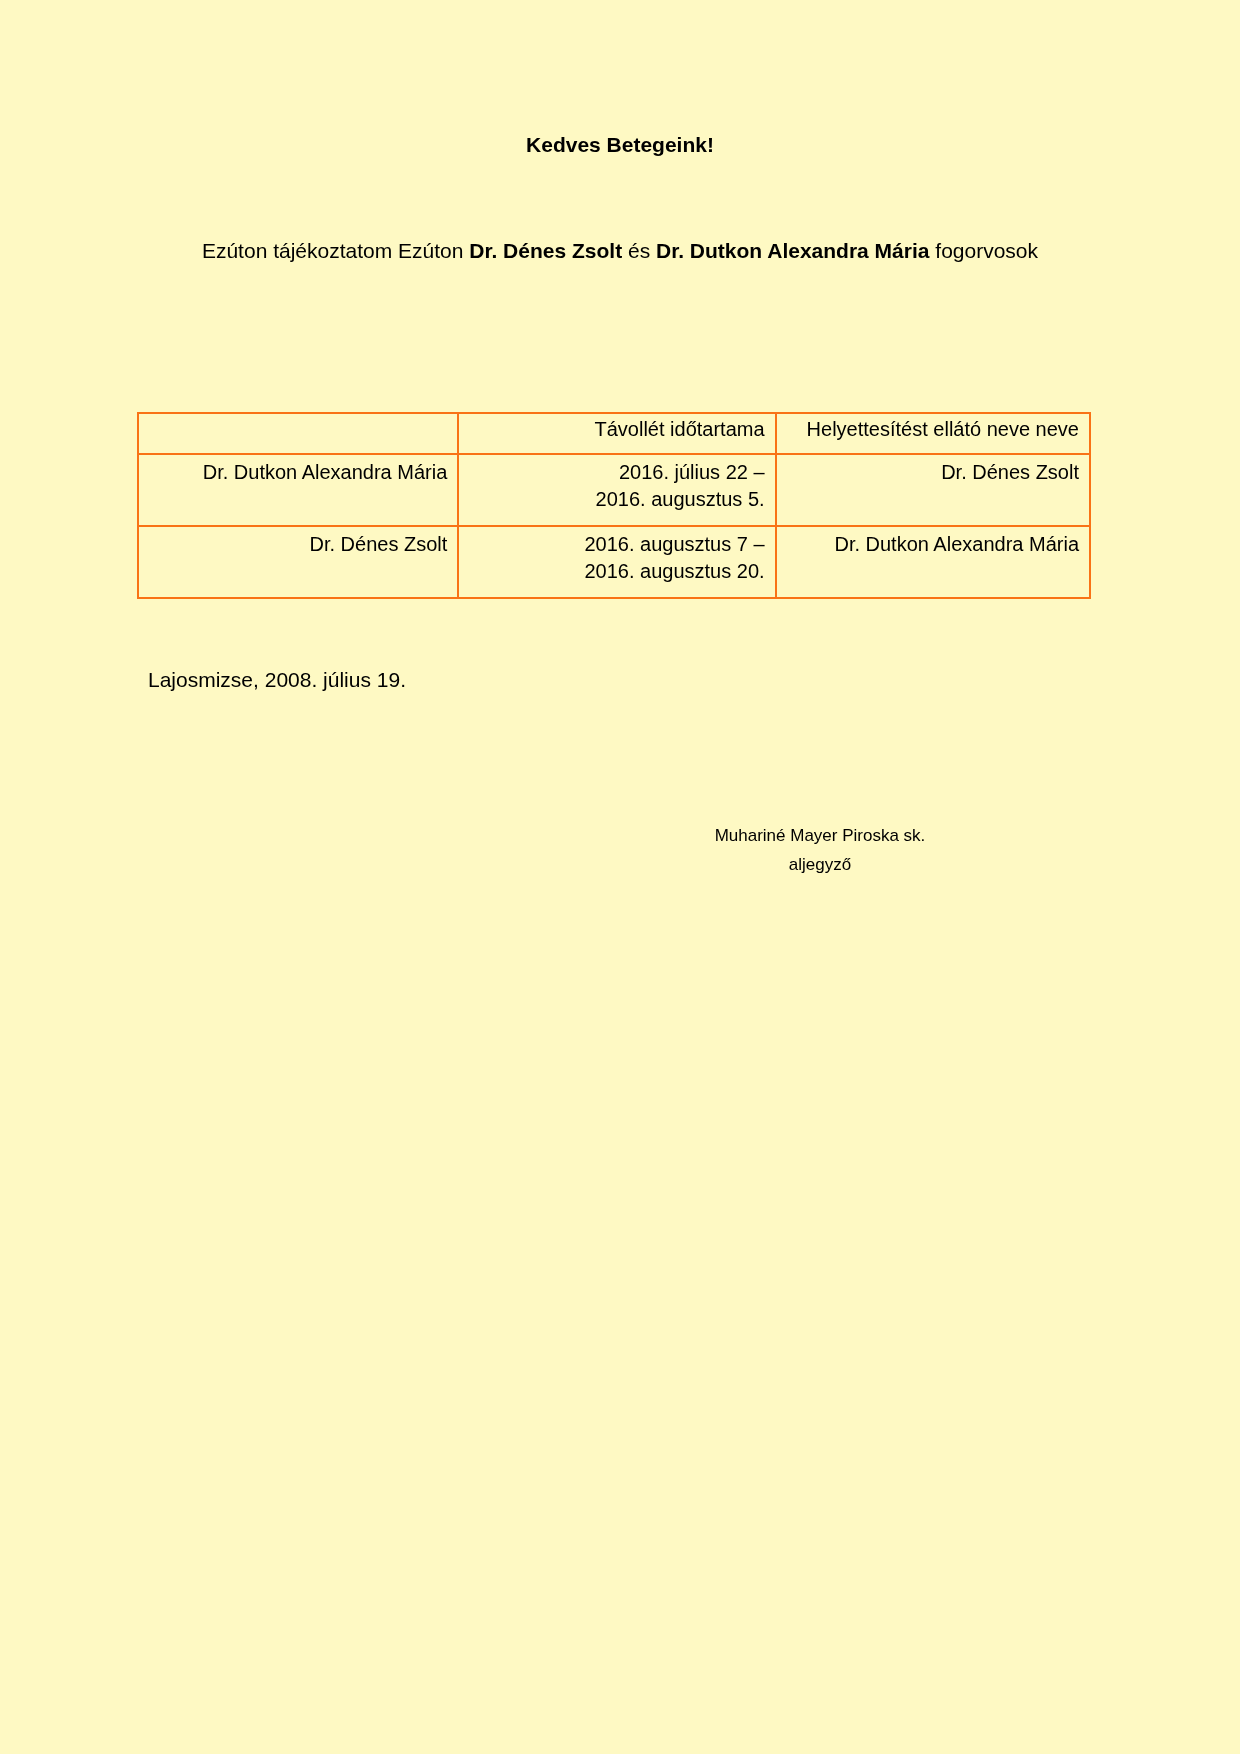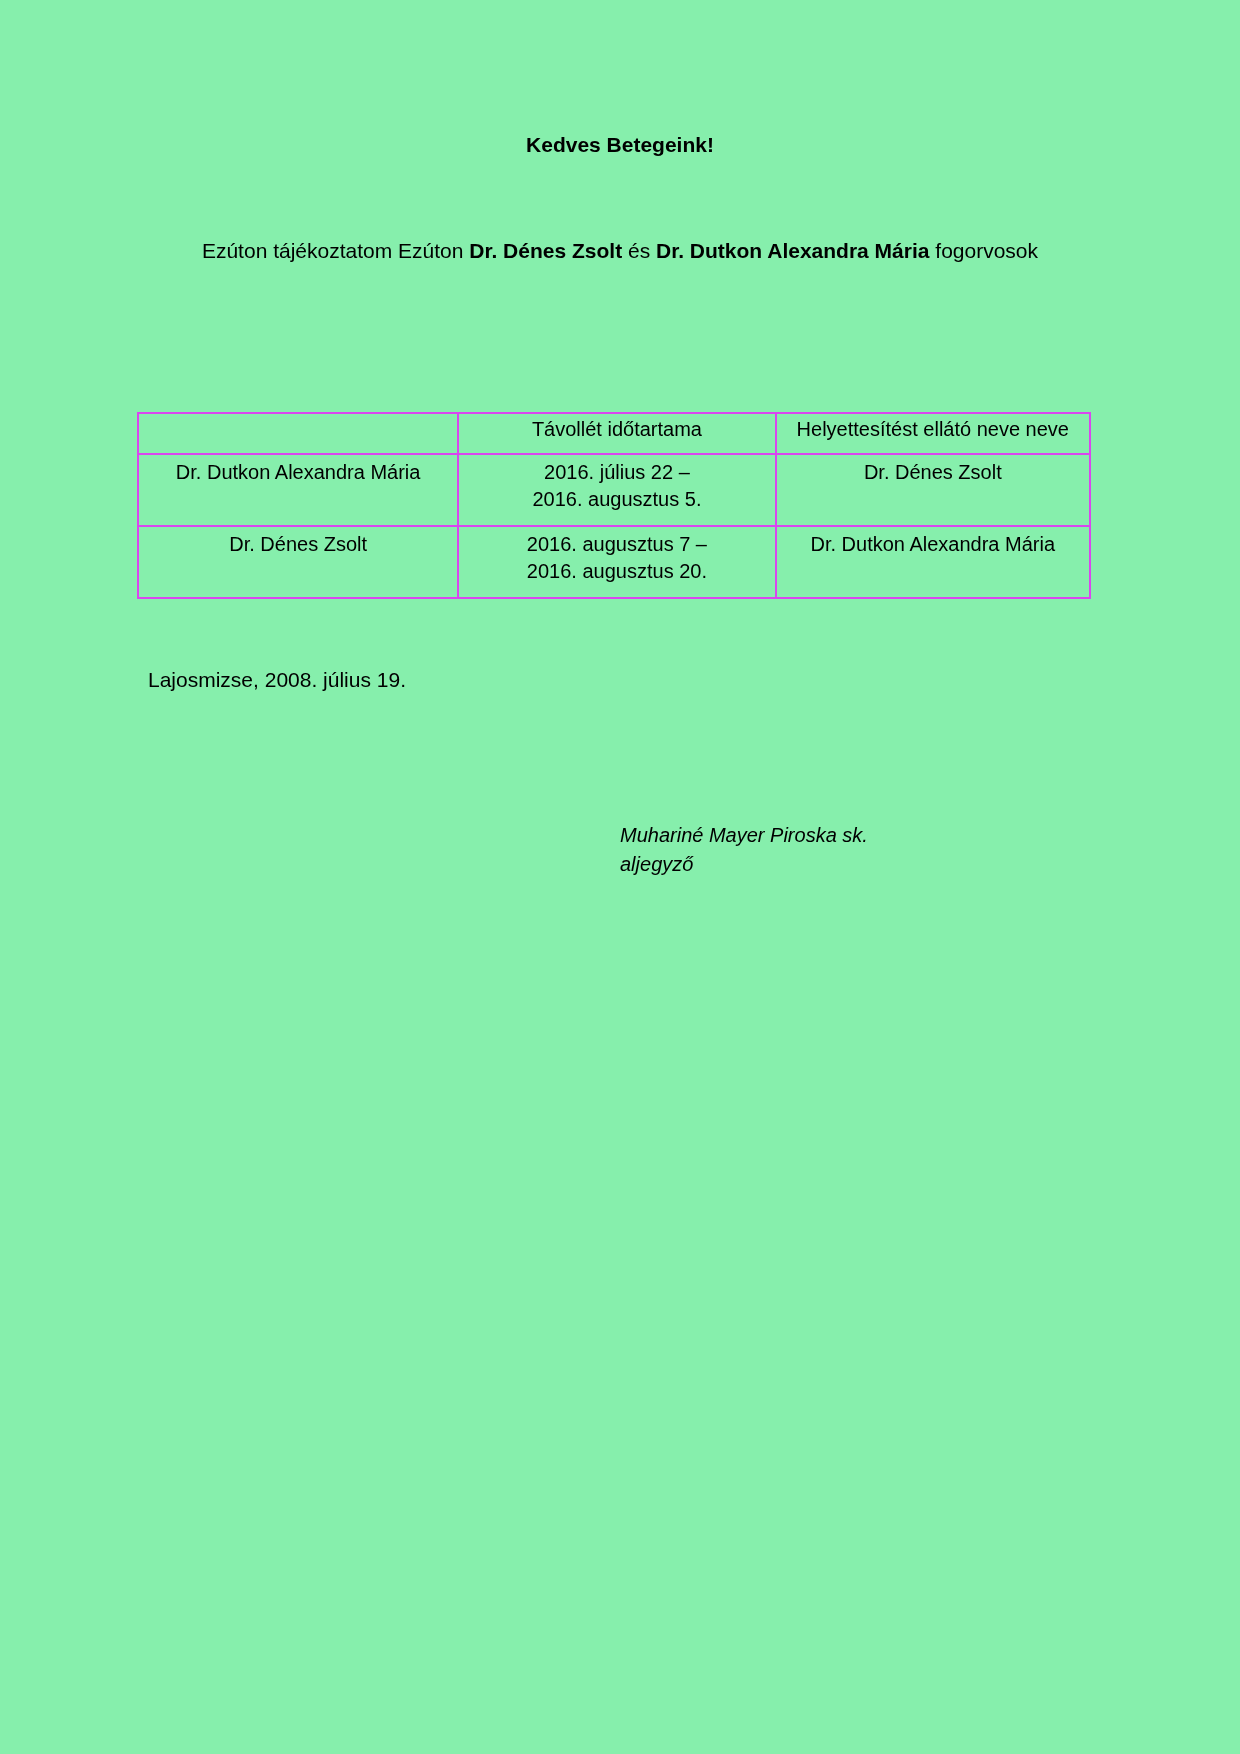--- a/index.html
+++ b/index.html
@@ -1,21 +1,21 @@
 <!DOCTYPE html>
 <html lang="hu"><head>
 <meta charset="utf-8">
 <style>
   * { margin: 0; padding: 0; box-sizing: border-box; }
   html, body { background: #ffffff; }
   .page {
     position: relative;
     width: 1240px;
     height: 1754px;
-    background: #86efac;
+    background: #fef9c3;
     color: #000000;
     font-family: "Liberation Sans", sans-serif;
     overflow: hidden;
   }
   .doc-title {
     position: absolute;
     top: 133px;
     left: 0;
     width: 100%;
     text-align: center;
@@ -35,46 +35,45 @@
   .schedule-table {
     position: absolute;
     left: 137px;
     top: 412px;
     width: 954px;
     border-collapse: collapse;
     font-size: 20px;
   }
   .schedule-table th,
   .schedule-table td {
-    border: 2px solid #d946ef;
-    text-align: center;
+    border: 2px solid #f97316;
+    text-align: right;
     vertical-align: top;
     font-weight: normal;
     padding: 12px 10px;
   }
   .schedule-table col.c1 { width: 321px; }
   .schedule-table col.c2 { width: 318px; }
   .schedule-table col.c3 { width: 315px; }
   .schedule-table thead th { height: 34px; padding-top: 4px; }
   .schedule-table tbody td { height: 56px; line-height: 27px; padding-top: 4px; }
   .date-line {
     position: absolute;
     left: 148px;
     top: 668px;
     font-size: 21px;
   }
   .signature {
     position: absolute;
     left: 620px;
     top: 821px;
     width: 400px;
-    text-align: left;
-    font-size: 20px;
+    text-align: center;
+    font-size: 17px;
     line-height: 29px;
-    font-style: italic;
   }
 </style>
 </head>
 <body>
 
 <div class="page">
 
   <div class="doc-title">Kedves Betegeink!</div>
 
   <div class="intro">

